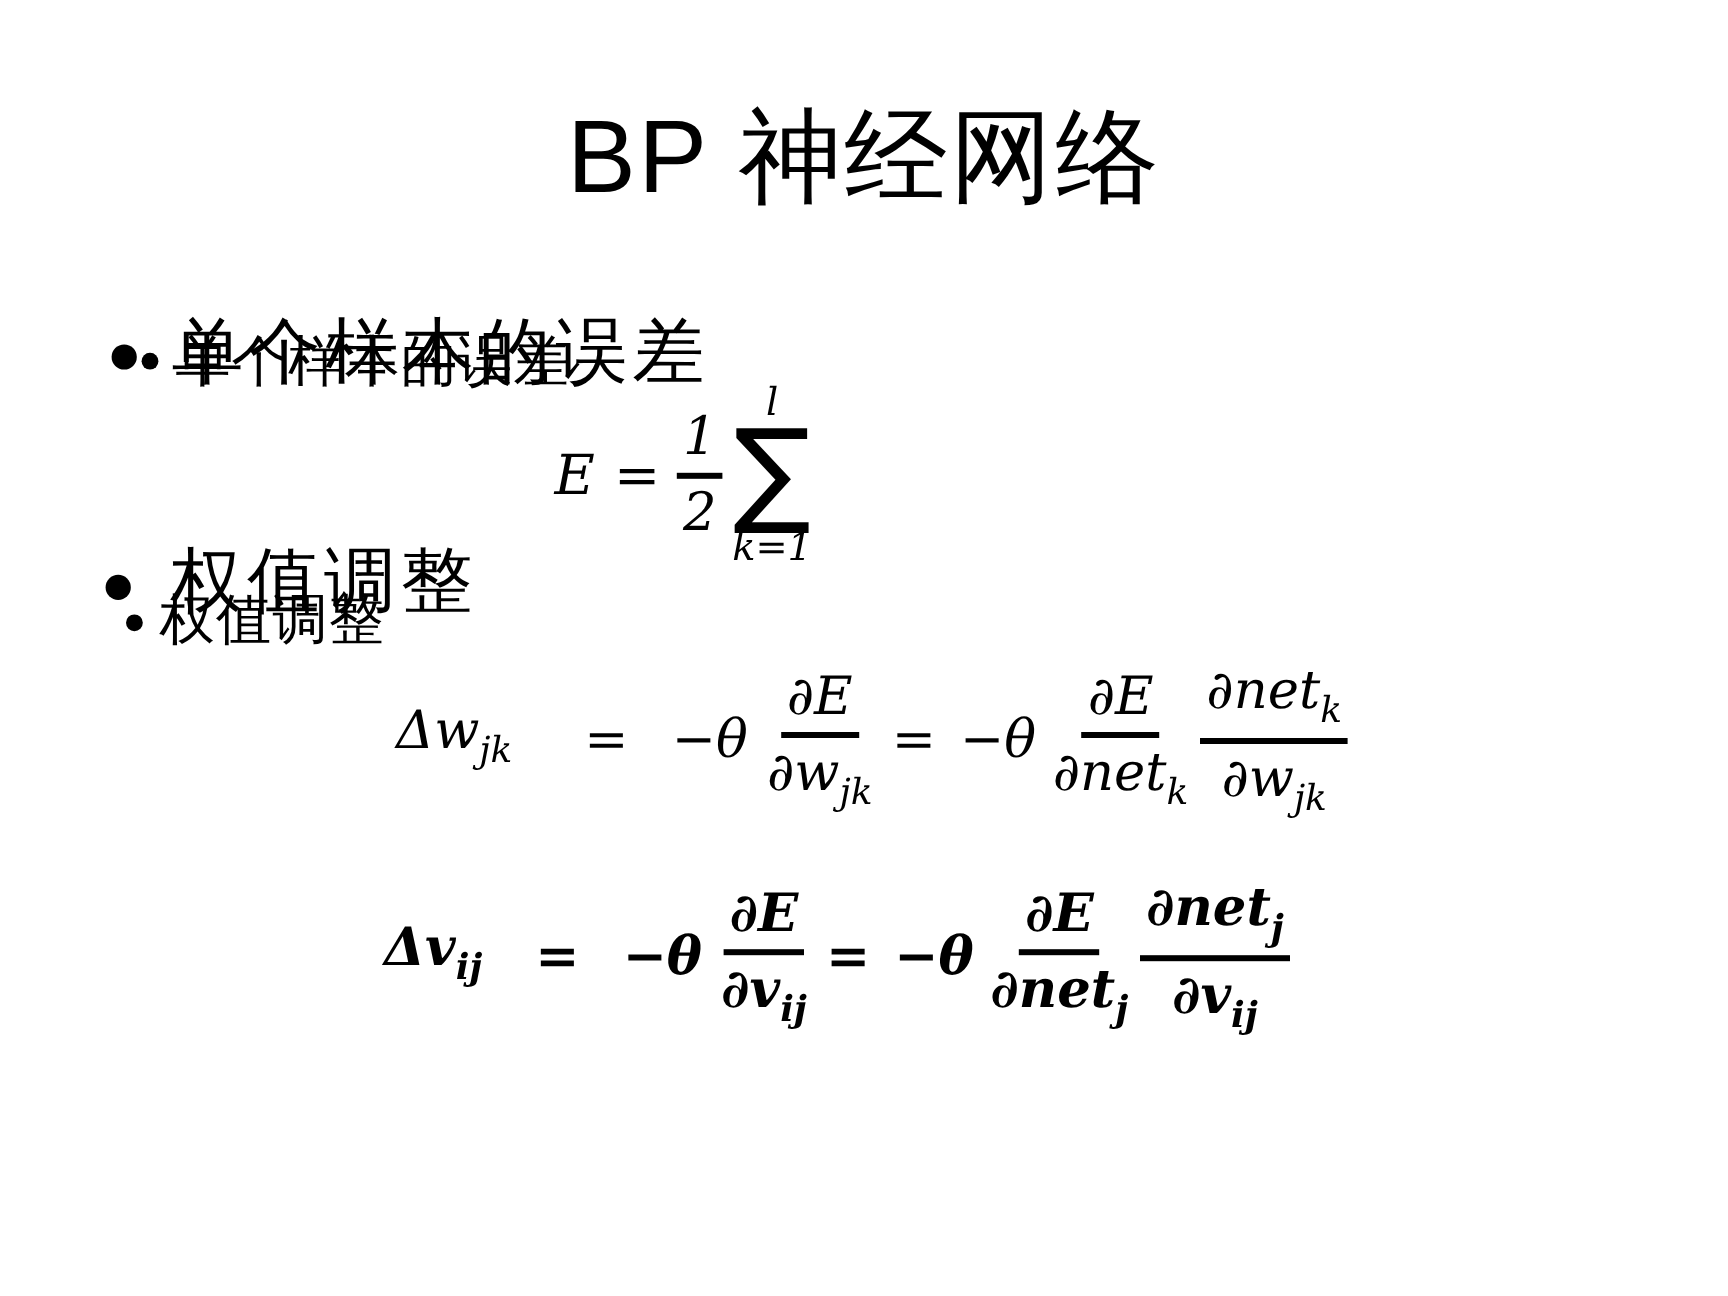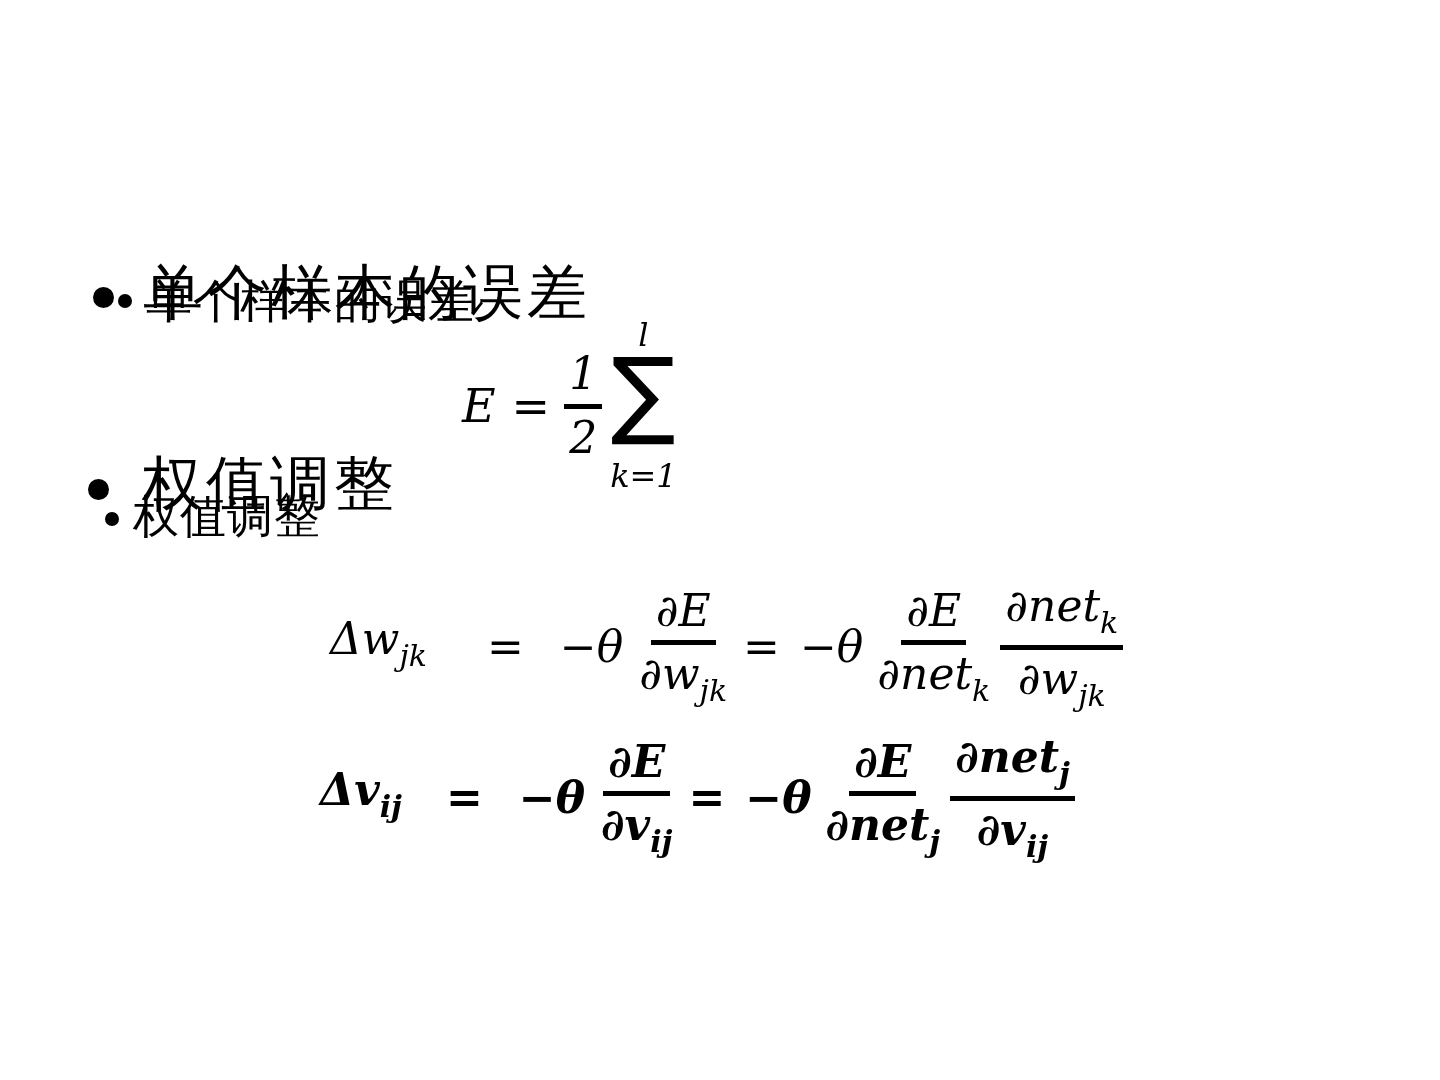--- a/index.html
+++ b/index.html
@@ -38,32 +38,33 @@
   .sup2 { font-size: 30px; vertical-align: 22px; }
   .mx   { margin: 0 14px; }
 
   .frac { display: flex; flex-direction: column; align-items: center; }
   .num { font-size: 44px; line-height: 1.08; padding: 0 5px 6px; border-bottom: 5px solid #000; text-align: center; }
   .den { font-size: 44px; line-height: 1.08; padding: 5px 4px 0; text-align: center; }
 
   .sumcol { display: flex; flex-direction: column; align-items: center; }
   .sumtop { font-size: 32px; line-height: 1.1; }
   .sigma  { font-size: 96px; line-height: 0.85; font-style: normal; font-family: "DejaVu Sans", "DejaVu Serif", serif; }
-  .sumbot { font-size: 32px; line-height: 1.1; margin-top: 24px; }
+  .sumbot { font-size: 32px; line-height: 1.1; margin-top: 4px; }
 
   .ml6{margin-left:6px}.ml8{margin-left:8px}.ml10{margin-left:10px}
   .ml12{margin-left:12px}.ml14{margin-left:14px}.ml16{margin-left:16px}
   .ml20{margin-left:20px}.ml36{margin-left:36px}
   .ml44{margin-left:44px}.ml60{margin-left:60px}
 </style>
 </head>
 <body>
 
 <div class="slide">
 
+  <h1 class="title">BP 神经网络</h1>
 
   <span class="dot d-lg" style="left:93px; top:287px;"></span>
   <span class="btxt lg" style="left:143px; top:261px;">单个样本的误差</span>
 
   <span class="dot d-lg" style="left:88px; top:479px;"></span>
   <span class="btxt lg" style="left:142px; top:452px;">权值调整</span>
 
   <span class="dot d-sm" style="left:118px; top:294px;"></span>
   <span class="btxt sm" style="left:146px; top:277px;">单个样本的误差</span>
 
@@ -77,21 +78,21 @@
       <span class="num">1</span>
       <span class="den">2</span>
     </span>
     <span class="sumcol ml8">
       <span class="sumtop">l</span>
       <span class="sigma">∑</span>
       <span class="sumbot">k=1</span>
     </span>
   </div>
 
-  <div class="f-row math" style="left:330px; top:582px;">
+  <div class="f-row math" style="left:330px; top:552px;">
     <span class="t44">
       <span>Δw</span><span class="s">jk</span>
     </span>
     <span class="t44 ml60">=</span>
     <span class="t44 ml36">−θ</span>
     <span class="frac ml12">
       <span class="num">∂E</span>
       <span class="den">
         <span>∂w</span><span class="s">jk</span>
       </span>

